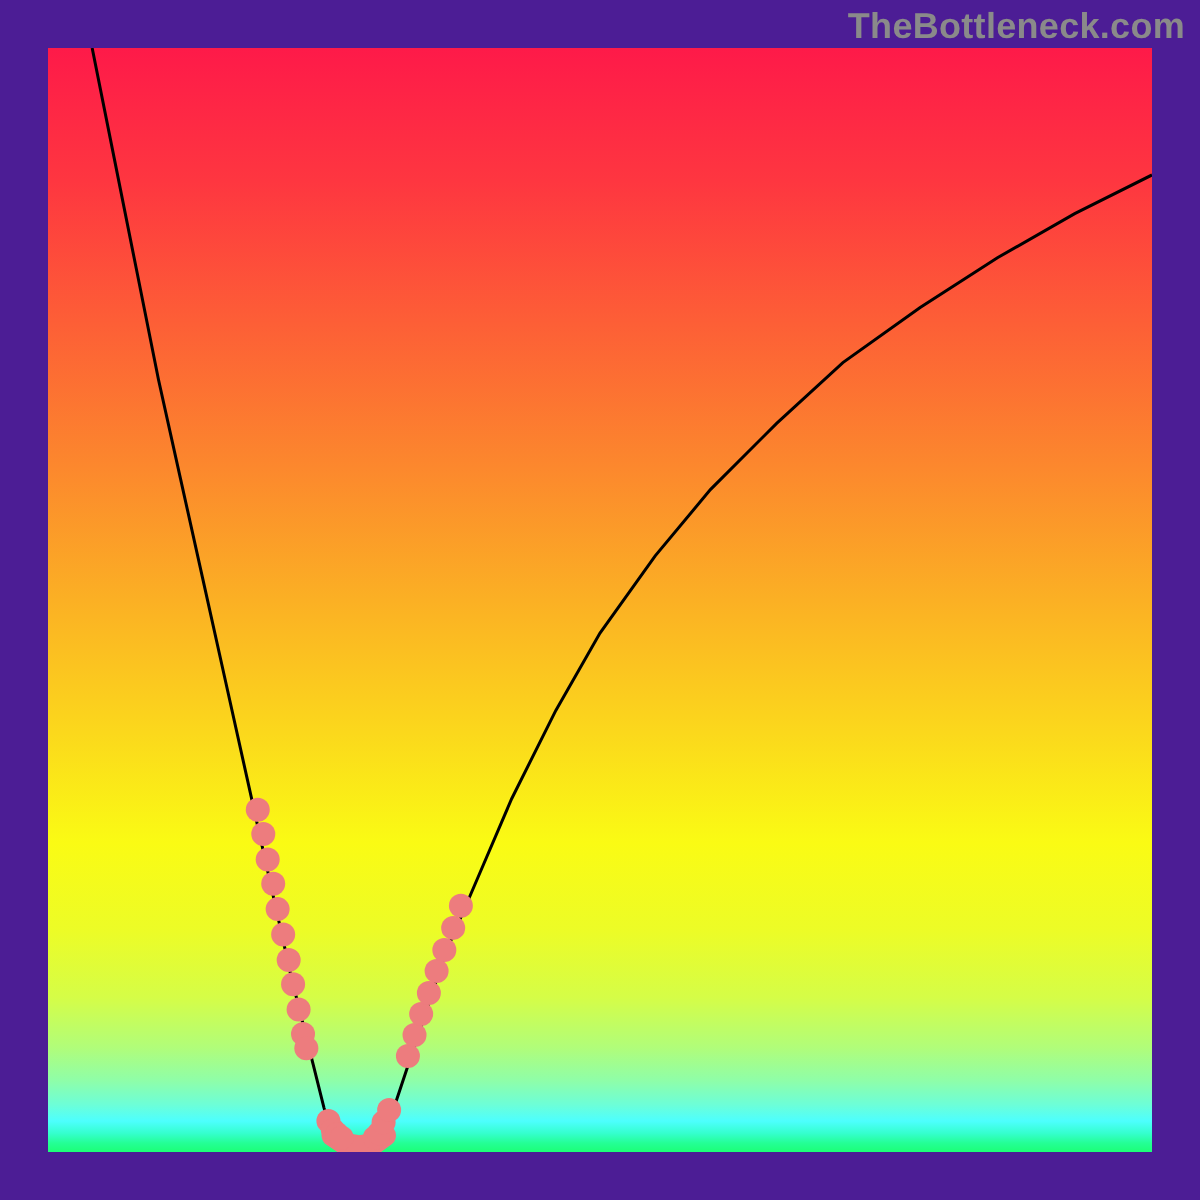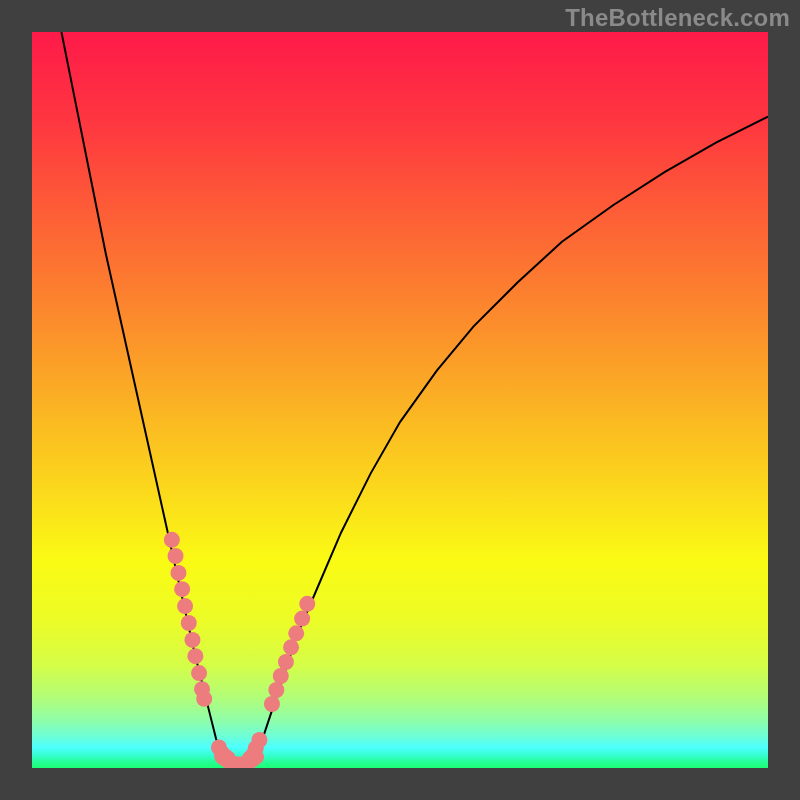--- a/index.html
+++ b/index.html
@@ -9,21 +9,21 @@
     height: 800px;
     background: #000;
     overflow: hidden;
   }
   .frame {
     position: absolute;
     left: 0;
     top: 0;
     width: 800px;
     height: 800px;
-    background: #404040;
+    background: #4c1d95;
   }
   .plot-area {
     position: absolute;
     left: 32px;
     top: 32px;
     width: 736px;
     height: 736px;
     overflow: hidden;
   }
   .gradient {

